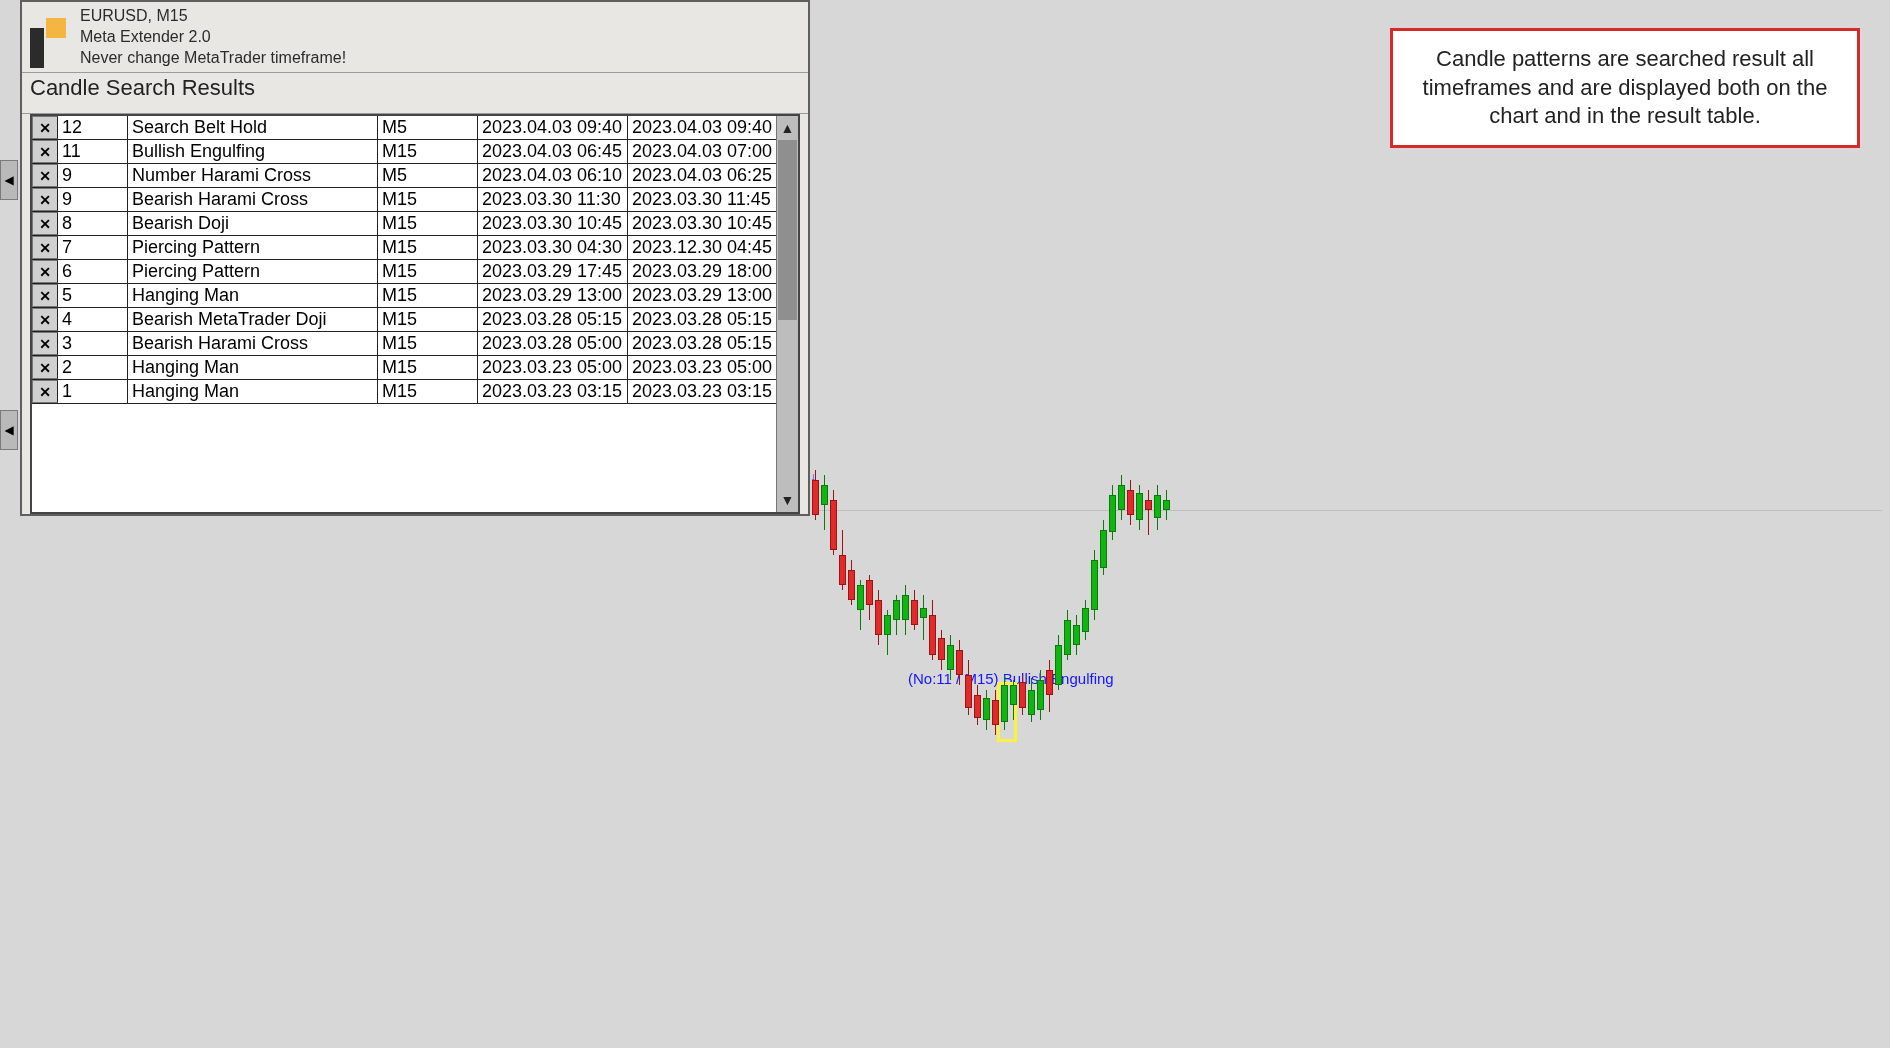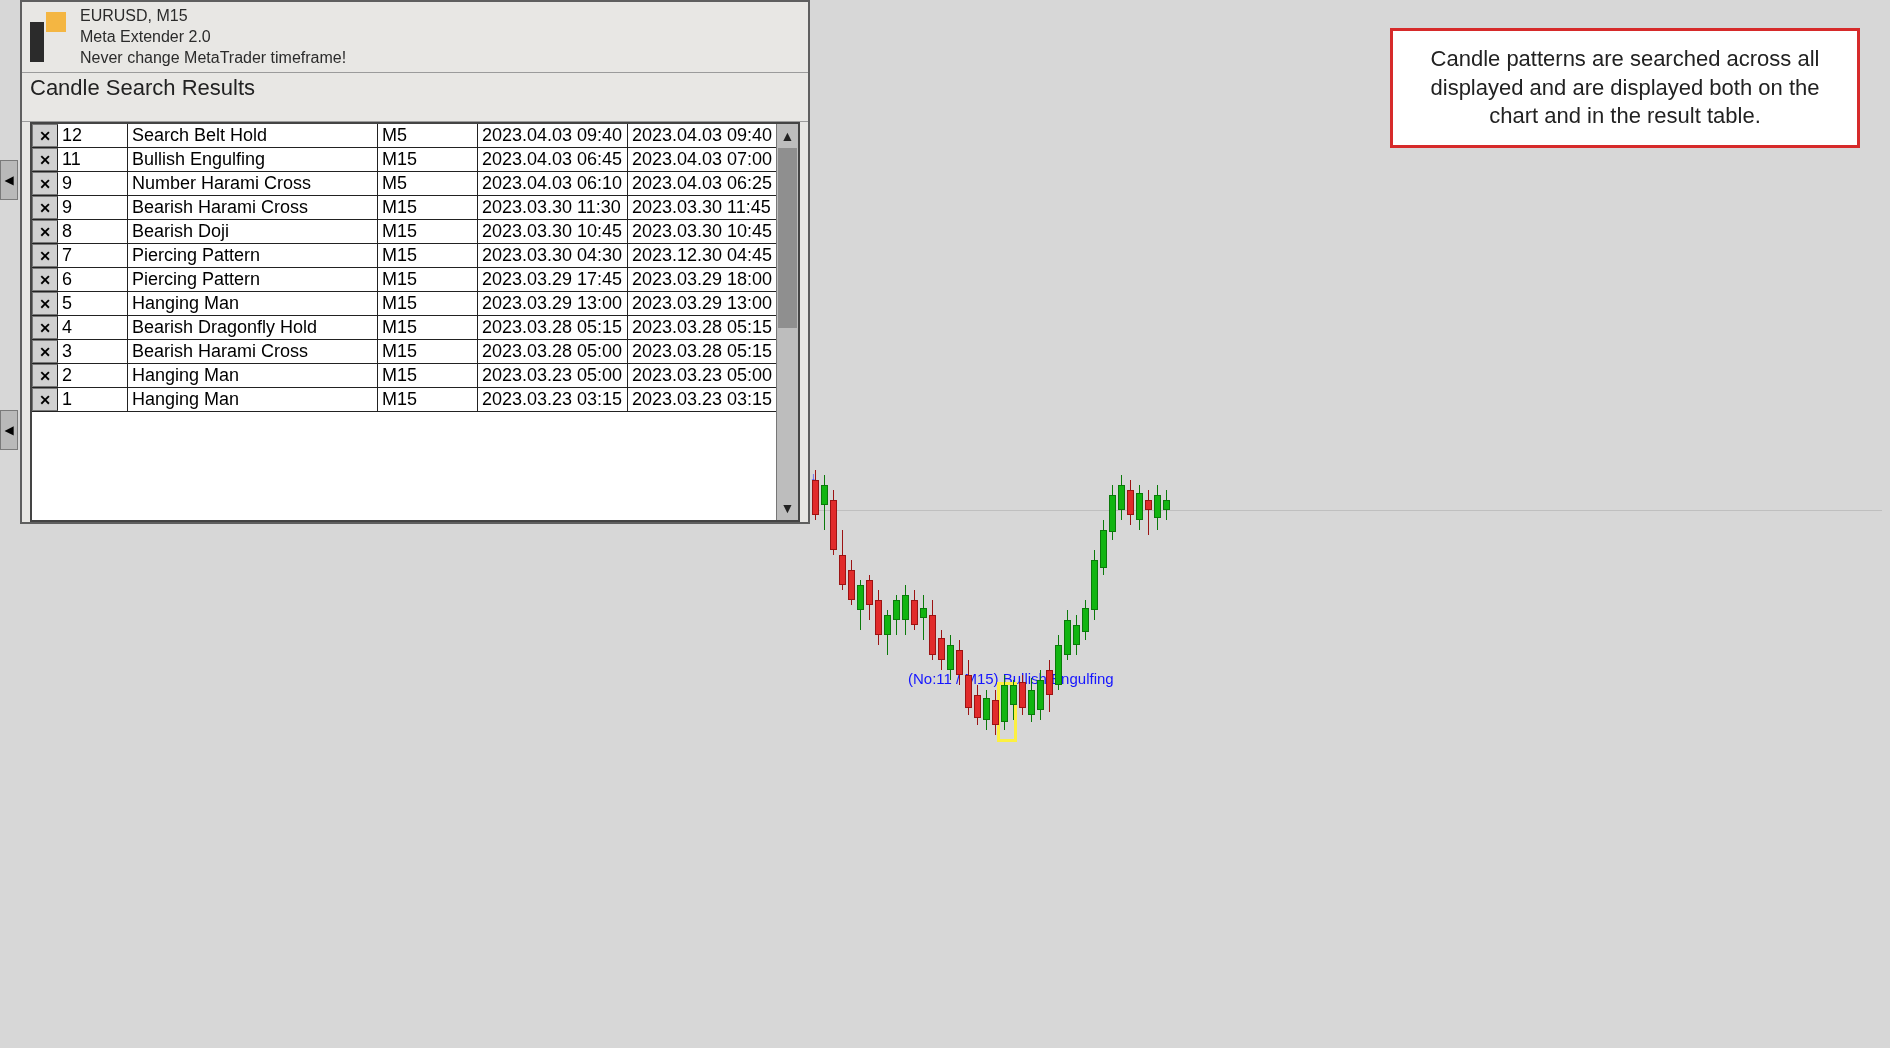--- a/index.html
+++ b/index.html
@@ -15,31 +15,31 @@
     left: 20px; top: 0;
     width: 790px;
     border: 2px solid #5f5f5f;
     background: #e8e7e4;
     z-index: 5;
   }
   .panel-header {
     display: flex;
     padding: 4px 8px;
     gap: 14px;
-    align-items: center;
+    align-items: flex-end;
   }
   .logo { width: 36px; height: 50px; position: relative; }
   .logo .bar-dark { position:absolute; left:0; top:10px; width:14px; height:40px; background:#2b2b2b; }
   .logo .sq-yellow { position:absolute; left:16px; top:0; width:20px; height:20px; background:#f4b642; }
   .panel-title-block { font-size: 16px; color:#2b2b2b; line-height:1.3; }
 
   .results-bar {
     font-size: 22px;
     font-weight: normal;
-    padding: 2px 8px 20px 8px;
+    padding: 2px 8px 12px 8px;
     border-top: 1px solid #9b9b9b;
     border-bottom: 1px solid #9b9b9b;
     background:#e8e7e4;
     color:#222;
   }
 
   .table-wrap {
     padding: 0 8px 0 8px;
   }
   .thead-row, .table-grid {
@@ -259,21 +259,21 @@
             <div class="del-cell">✕</div>
             <div>5</div>
             <div>Hanging Man</div>
             <div>M15</div>
             <div>2023.03.29 13:00</div>
             <div>2023.03.29 13:00</div>
           </div>
           <div class="row">
             <div class="del-cell">✕</div>
             <div>4</div>
-            <div>Bearish Dragonfly Hold</div>
+            <div>Bearish MetaTrader Doji</div>
             <div>M15</div>
             <div>2023.03.28 05:15</div>
             <div>2023.03.28 05:15</div>
           </div>
           <div class="row">
             <div class="del-cell">✕</div>
             <div>3</div>
             <div>Bearish Harami Cross</div>
             <div>M15</div>
             <div>2023.03.28 05:00</div>
@@ -299,21 +299,21 @@
       <div class="scrollbar-col">
         <div class="scroll-arrow">▲</div>
         <div class="scroll-thumb"></div>
         <div class="scroll-bottom-arrow">▼</div>
       </div>
     </div>
   </div>
 
 </div>
 
-<div class="callout">Candle patterns are searched across all displayed and are displayed both on the chart and in the result table.</div>
+<div class="callout">Candle patterns are searched result all timeframes and are displayed both on the chart and in the result table.</div>
 
 <div class="chart-area" id="chart-area">
   <div class="hline" id="hline" style="top: 50px;"></div>
   <div class="tiny-arrow" style="left:-2px; top:10px;">↓</div>
   <span class="annotation-label" id="anno" style="left: 96px; top: 210px;">(No:11 / M15) Bullish Engulfing</span>
   <div class="highlight-rect" id="hlrect" style="left: 185px; top: 222px; width: 20px; height: 60px;"></div>
 <div class="candle" style="left: 0px;">
       <div class="wick wick-dn" style="top: 10px; height: 50px;"></div>
       <div class="body-dn" style="position: absolute; left: 0px; width: 7px; top: 20px; height: 35px;"></div>
     </div>

